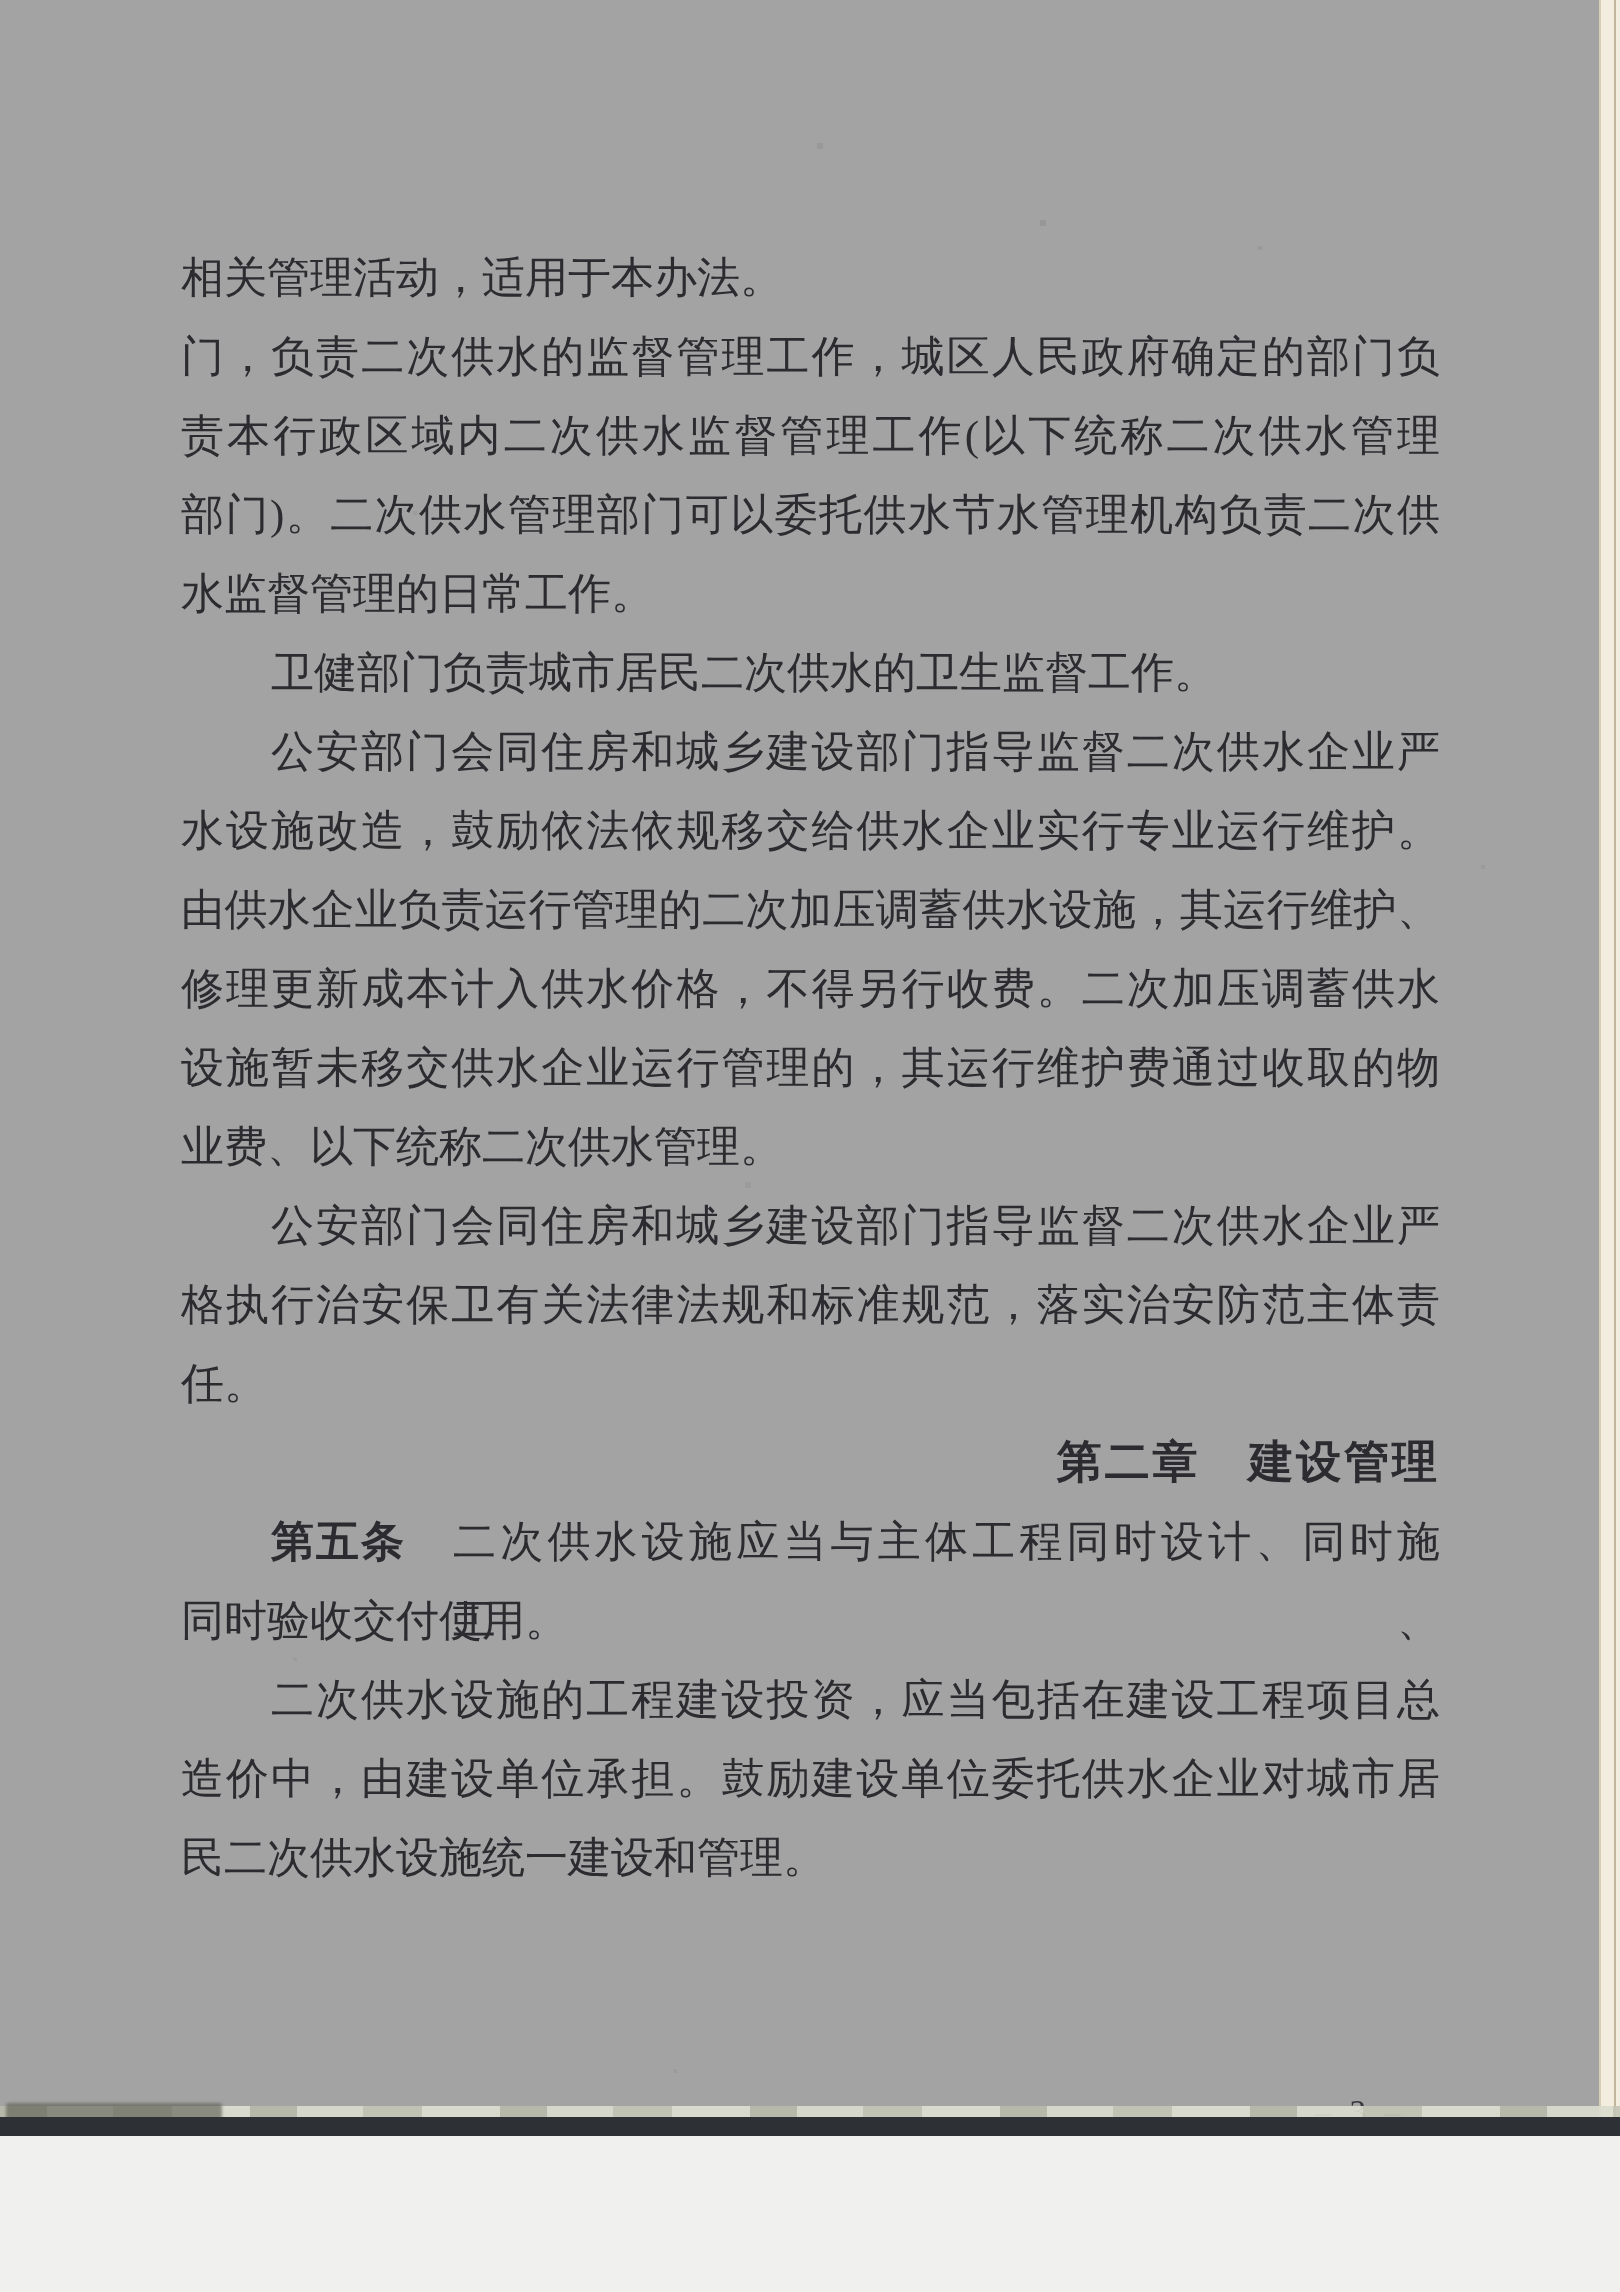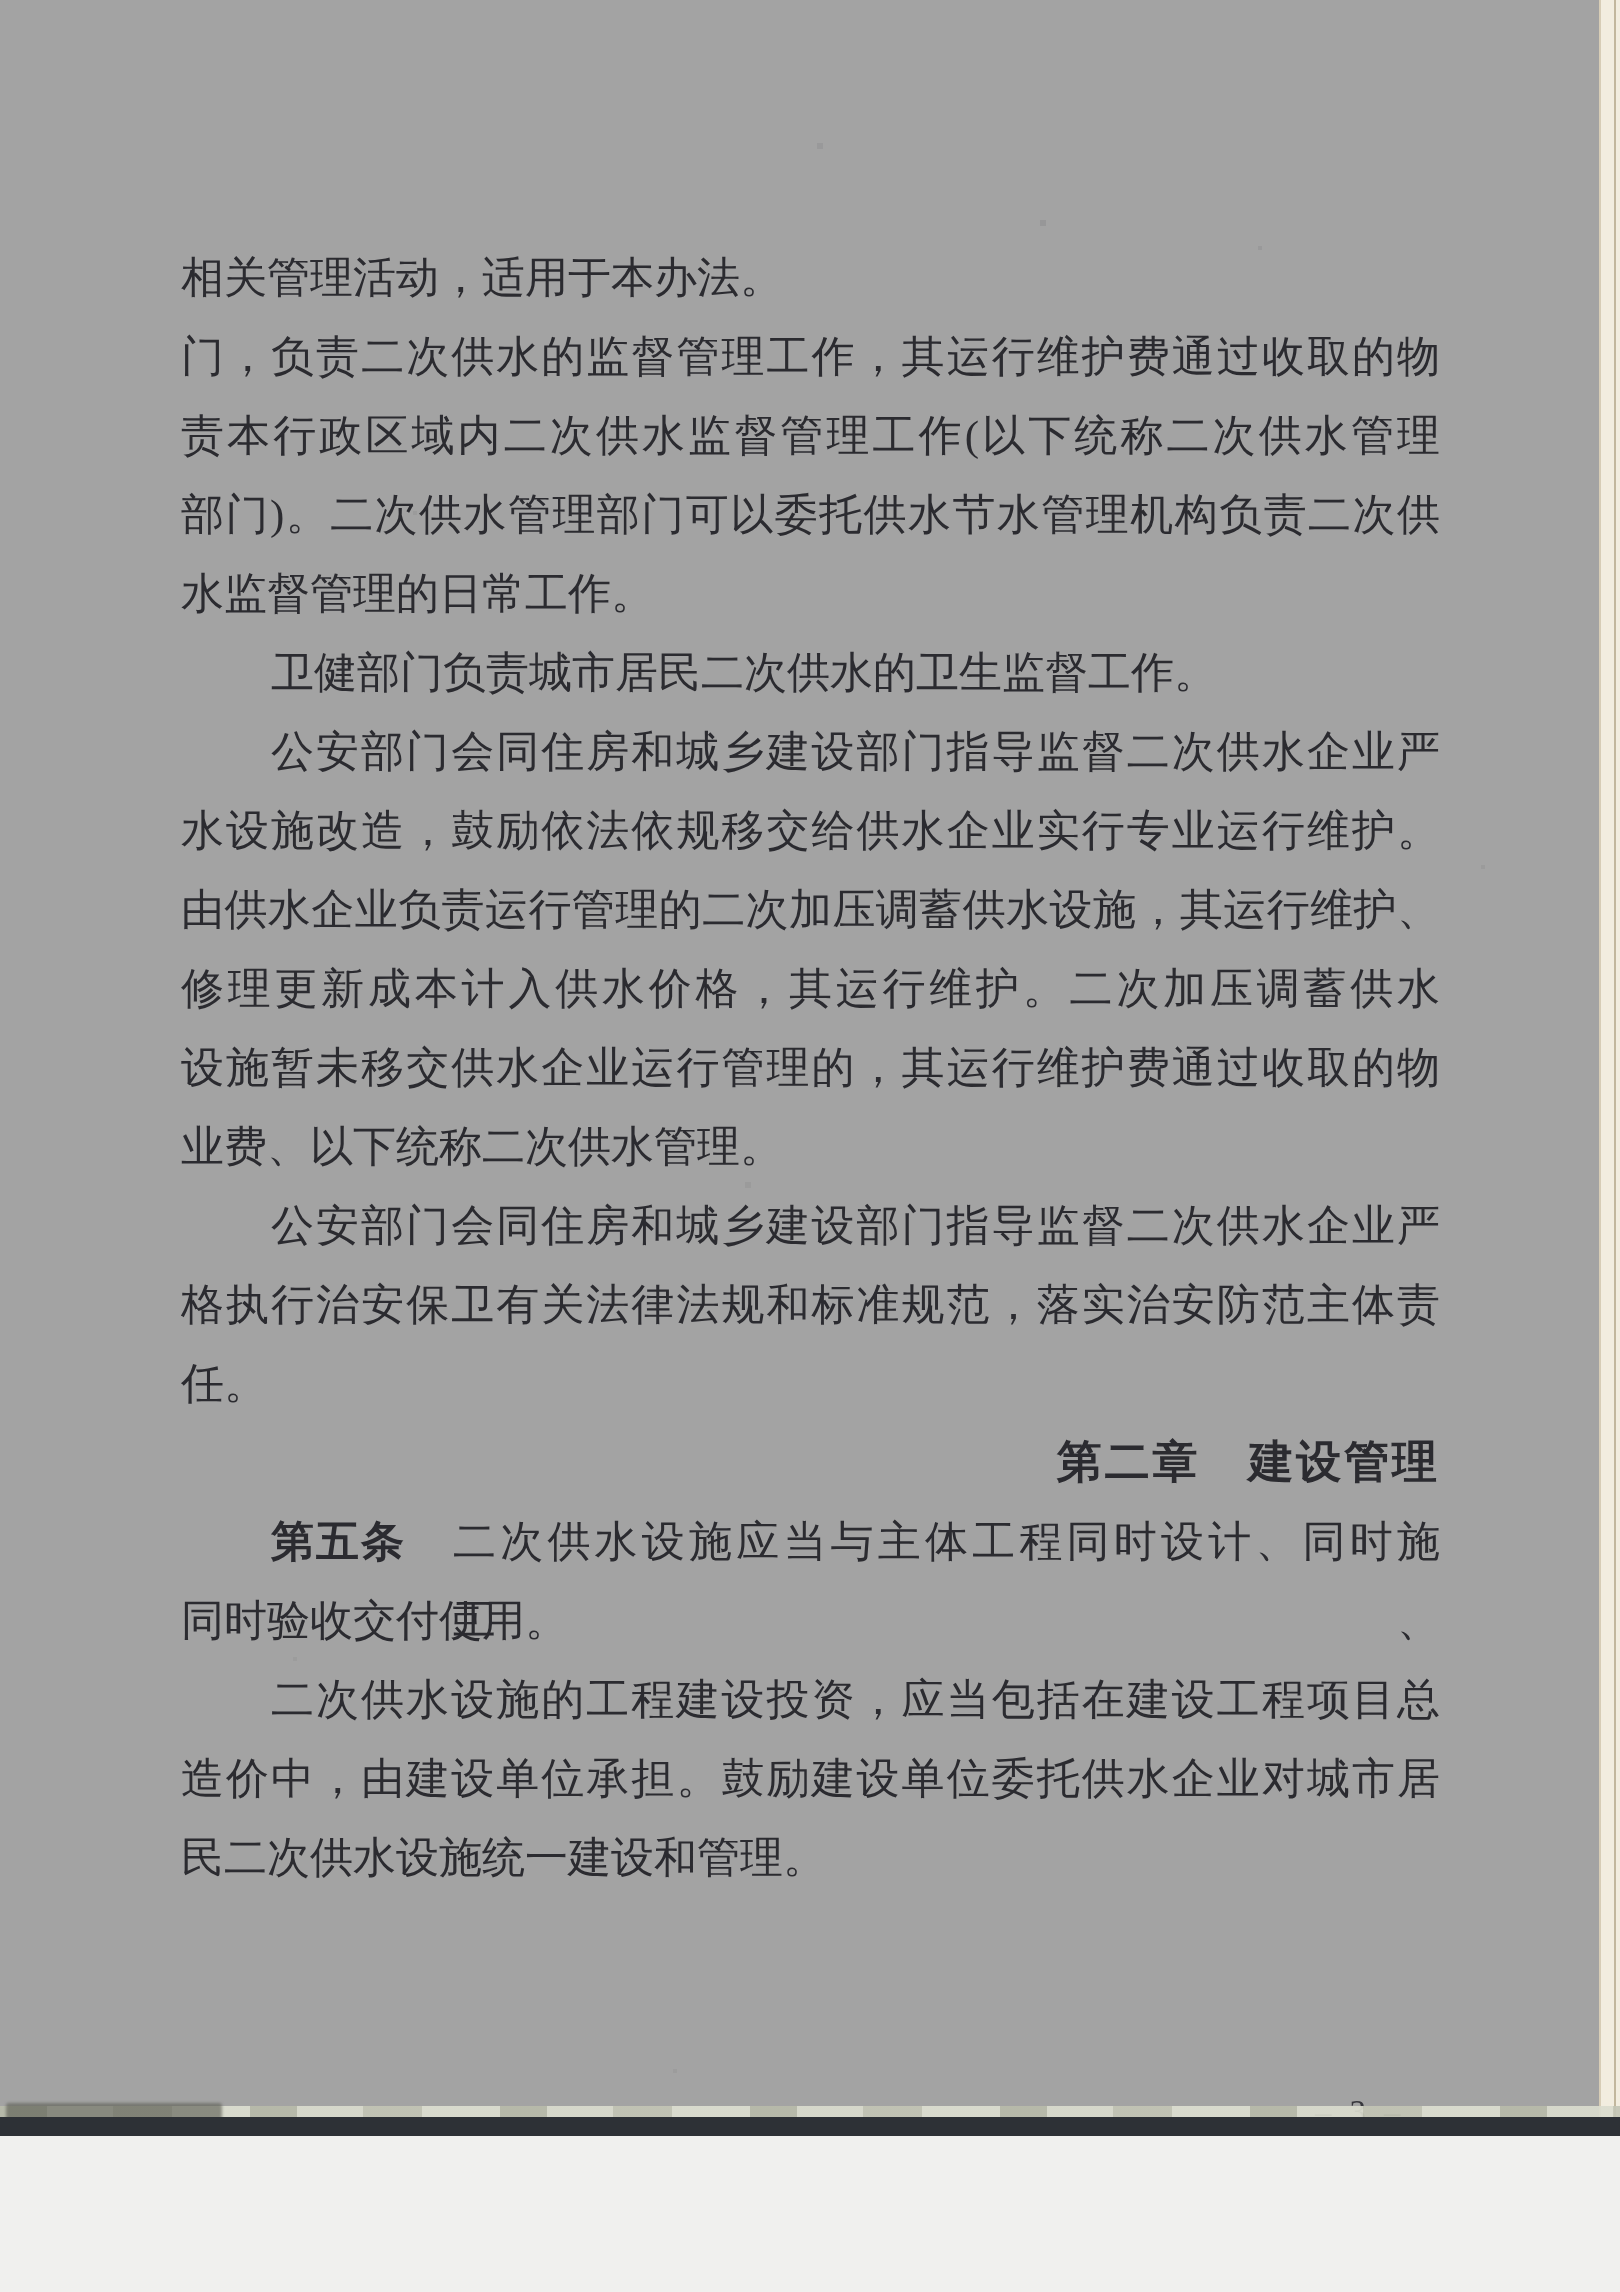--- a/index.html
+++ b/index.html
@@ -123,31 +123,31 @@
 </head>
 <body>
 
 <div class="page">
 
   <div class="text-layer">
 
     <div class="line l-plain">相关管理活动，适用于本办法。</div>
 
 
-    <div class="line l-full">门，负责二次供水的监督管理工作，其运行维护费通过收取的物</div>
+    <div class="line l-full">门，负责二次供水的监督管理工作，城区人民政府确定的部门负</div>
     <div class="line l-full">责本行政区域内二次供水监督管理工作(以下统称二次供水管理</div>
     <div class="line l-full">部门)。二次供水管理部门可以委托供水节水管理机构负责二次供</div>
     <div class="line l-plain">水监督管理的日常工作。</div>
 
     <div class="line l-indent">卫健部门负责城市居民二次供水的卫生监督工作。</div>
 
     <div class="line l-indent-full">公安部门会同住房和城乡建设部门指导监督二次供水企业严</div>
     <div class="line l-full">水设施改造，鼓励依法依规移交给供水企业实行专业运行维护。</div>
     <div class="line l-full">由供水企业负责运行管理的二次加压调蓄供水设施，其运行维护、</div>
-    <div class="line l-full">修理更新成本计入供水价格，其运行维护。二次加压调蓄供水</div>
+    <div class="line l-full">修理更新成本计入供水价格，不得另行收费。二次加压调蓄供水</div>
     <div class="line l-full">设施暂未移交供水企业运行管理的，其运行维护费通过收取的物</div>
     <div class="line l-plain">业费、以下统称二次供水管理。</div>
 
     <div class="line l-indent-full">公安部门会同住房和城乡建设部门指导监督二次供水企业严</div>
     <div class="line l-full">格执行治安保卫有关法律法规和标准规范，落实治安防范主体责</div>
     <div class="line l-plain">任。</div>
 
     <div class="line l-chapter">第二章　建设管理</div>
 
     <div class="line l-article">

